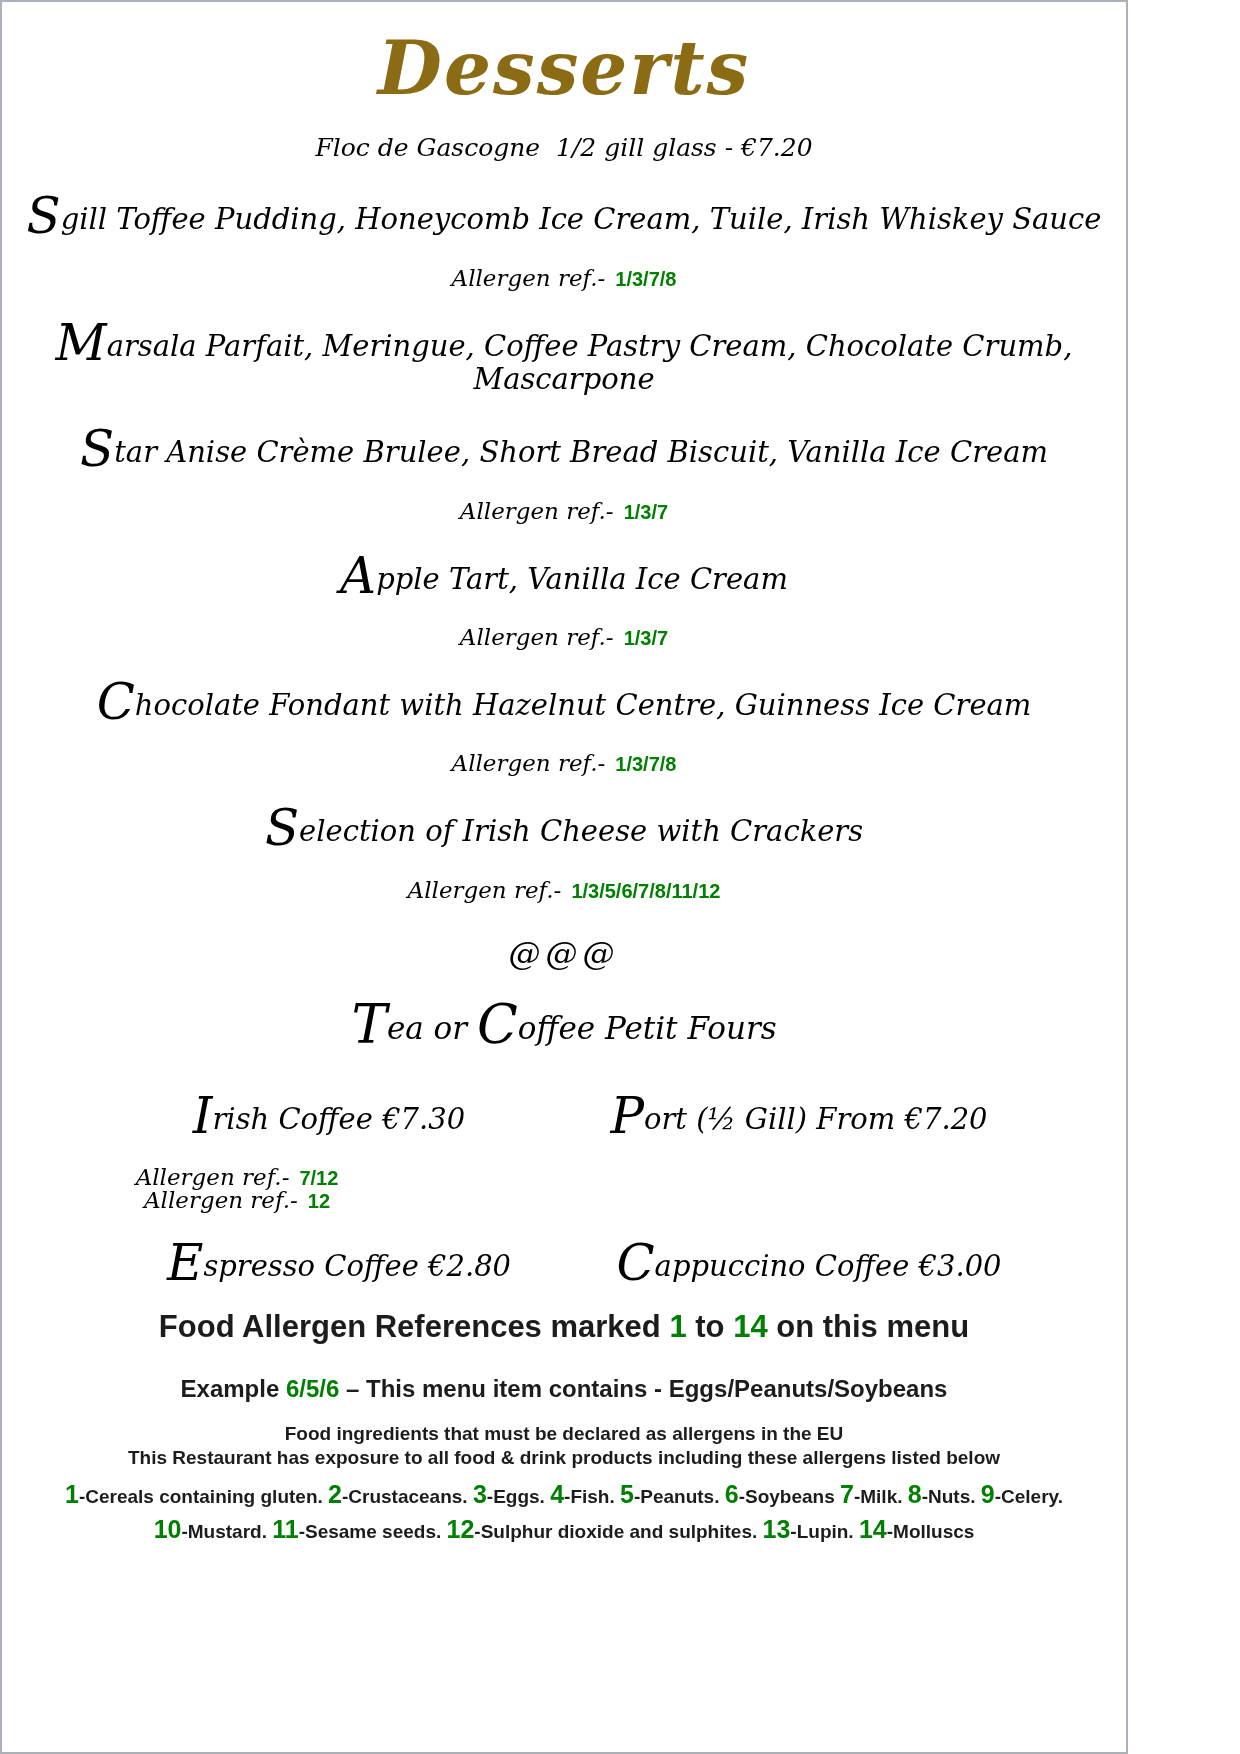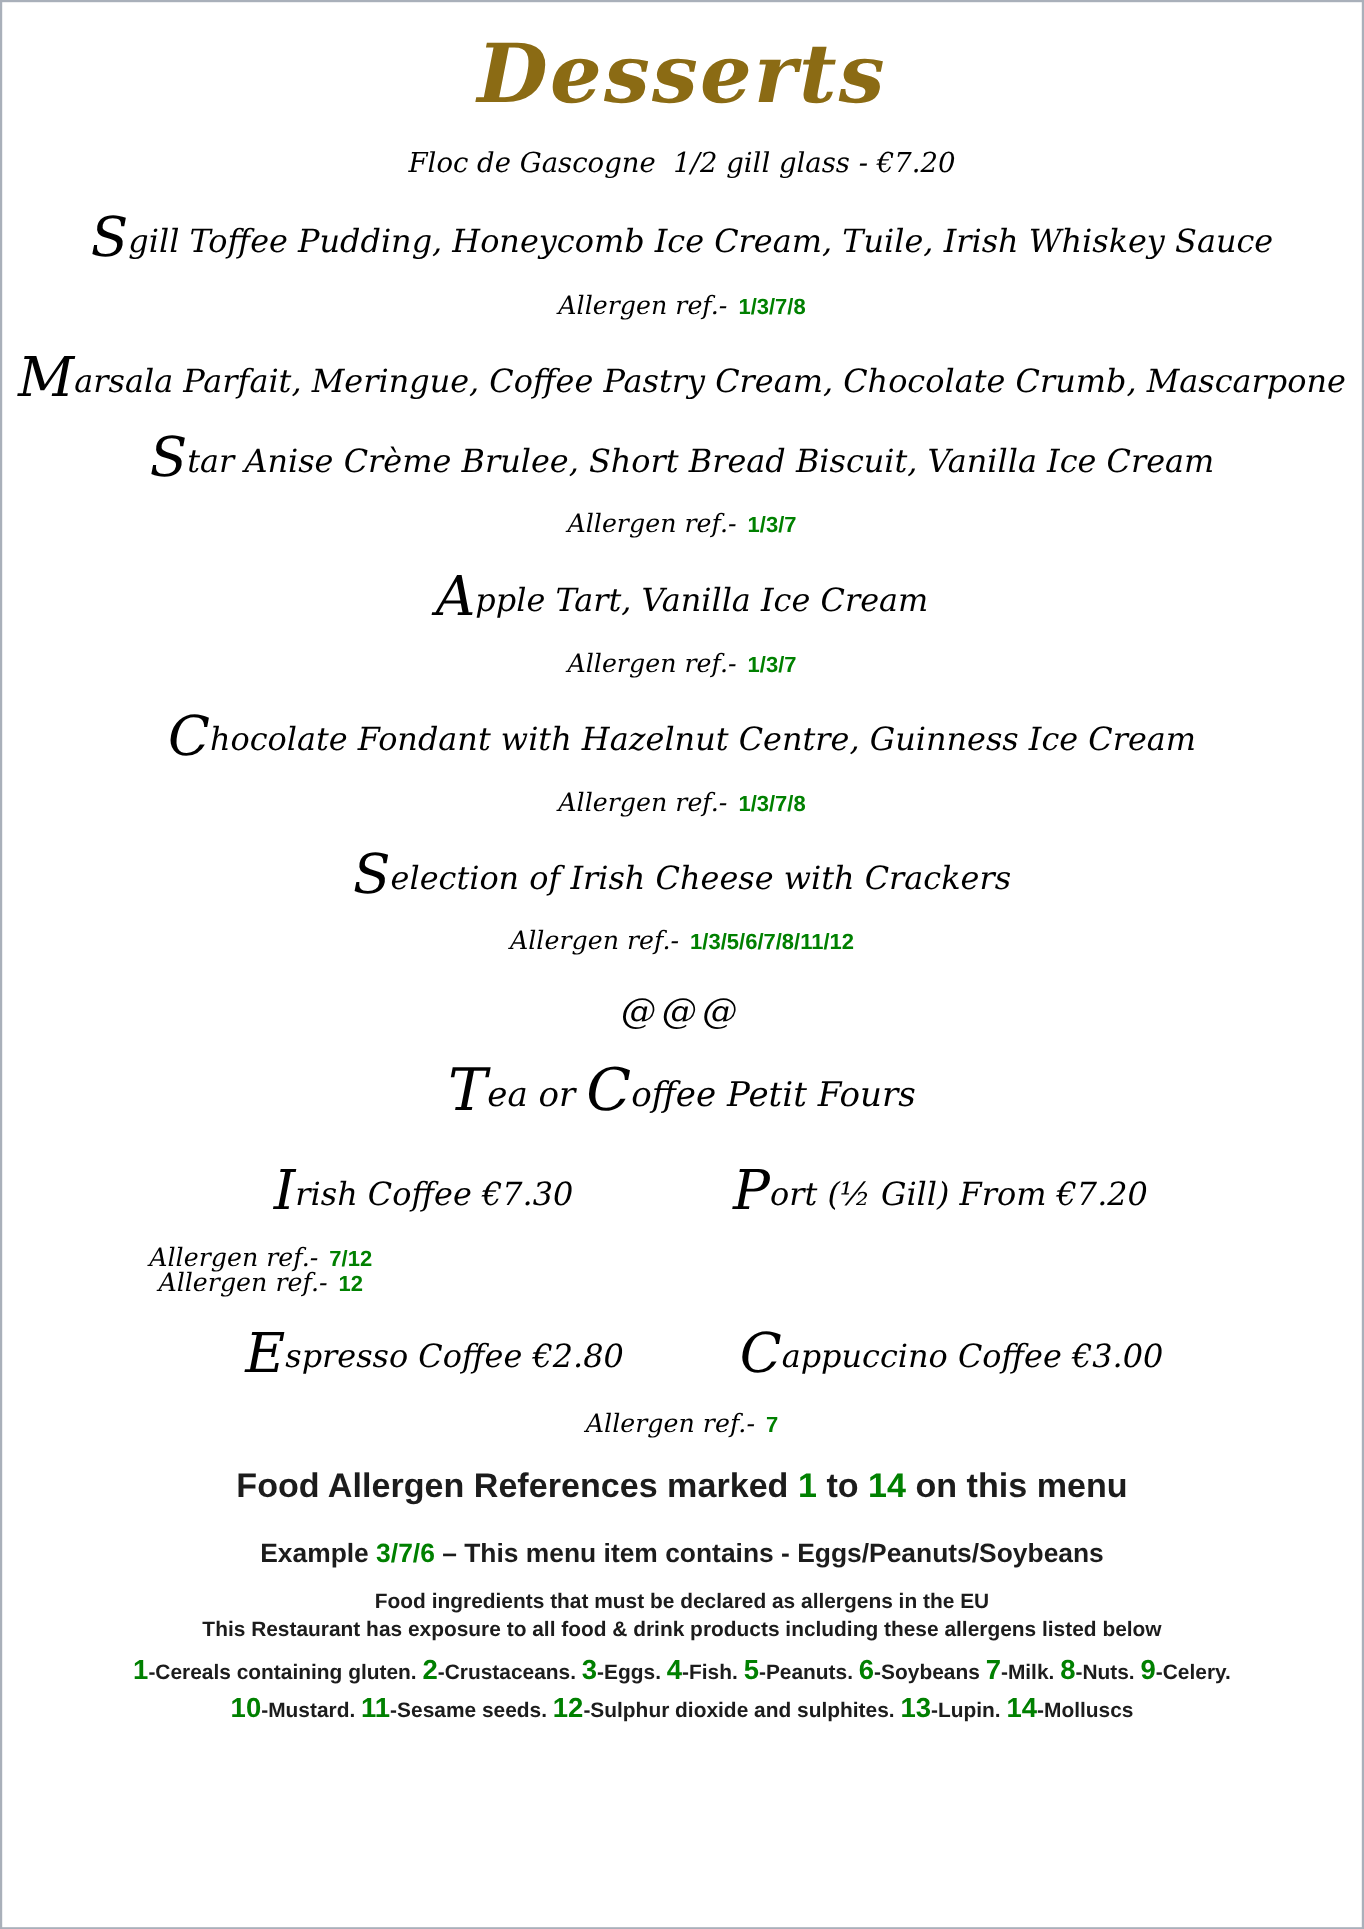--- a/index.html
+++ b/index.html
@@ -1,18 +1,18 @@
 <!DOCTYPE html>
 <html><head>
 <meta charset="utf-8">
 <style>
   html, body { margin: 0; padding: 0; background: #fff; }
   .page {
     position: relative;
-    width: 1240px;
+    width: 1128px;
     height: 1754px;
     box-sizing: border-box;
     border: 2px solid #a9b0ba;
     background: #ffffff;
     text-align: center;
     overflow: hidden;
     font-family: "DejaVu Serif", serif;
     color: #000;
     padding-top: 26px;
   }
@@ -190,25 +190,24 @@
   <div class="allergen-row">
     <div class="col"><span class="allergen tight"><span class="lbl bind">Allergen ref.-</span><span class="val bind">7/12</span></span></div>
     <div class="col"><span class="allergen tight"><span class="lbl bind">Allergen ref.-</span><span class="val bind">12</span></span></div>
   </div>
 
   <div class="drinks-row second">
     <div class="col"><span class="dropcap">E</span><span class="bind">spresso Coffee €2.80</span></div>
     <div class="col"><span class="dropcap">C</span><span class="bind">appuccino Coffee €3.00</span></div>
   </div>
 
-  <div class="allergen after-espresso"><span class="lbl bind">Allergen ref.-</span><span class="val bind">7</span></div>
 
   <div class="f-heading"><span class="bind">Food Allergen References marked </span><span class="green bind">1</span><span class="bind"> to </span><span class="green bind">14</span><span class="bind"> on this menu</span></div>
 
-  <div class="f-example"><span class="bind">Example </span><span class="green bind">3/7/6</span><span class="bind"> – This menu item contains - Eggs/Peanuts/Soybeans</span></div>
+  <div class="f-example"><span class="bind">Example </span><span class="green bind">6/5/6</span><span class="bind"> – This menu item contains - Eggs/Peanuts/Soybeans</span></div>
 
   <div class="f-note first"><span class="bind">Food ingredients that must be declared as allergens in the EU</span></div>
   <div class="f-note second"><span class="bind">This Restaurant has exposure to all food &amp; drink products including these allergens listed below</span></div>
 
   <div class="f-list first"><span><span class="num bind">1</span><span class="bind">-Cereals containing gluten. </span></span><span><span class="num bind">2</span><span class="bind">-Crustaceans. </span></span><span><span class="num bind">3</span><span class="bind">-Eggs. </span></span><span><span class="num bind">4</span><span class="bind">-Fish. </span></span><span><span class="num bind">5</span><span class="bind">-Peanuts. </span></span><span><span class="num bind">6</span><span class="bind">-Soybeans </span></span><span><span class="num bind">7</span><span class="bind">-Milk. </span></span><span><span class="num bind">8</span><span class="bind">-Nuts. </span></span><span><span class="num bind">9</span><span class="bind">-Celery.</span></span></div>
 
   <div class="f-list"><span><span class="num bind">10</span><span class="bind">-Mustard. </span></span><span><span class="num bind">11</span><span class="bind">-Sesame seeds. </span></span><span><span class="num bind">12</span><span class="bind">-Sulphur dioxide and sulphites. </span></span><span><span class="num bind">13</span><span class="bind">-Lupin. </span></span><span><span class="num bind">14</span><span class="bind">-Molluscs</span></span></div>
 
 </div>
 

